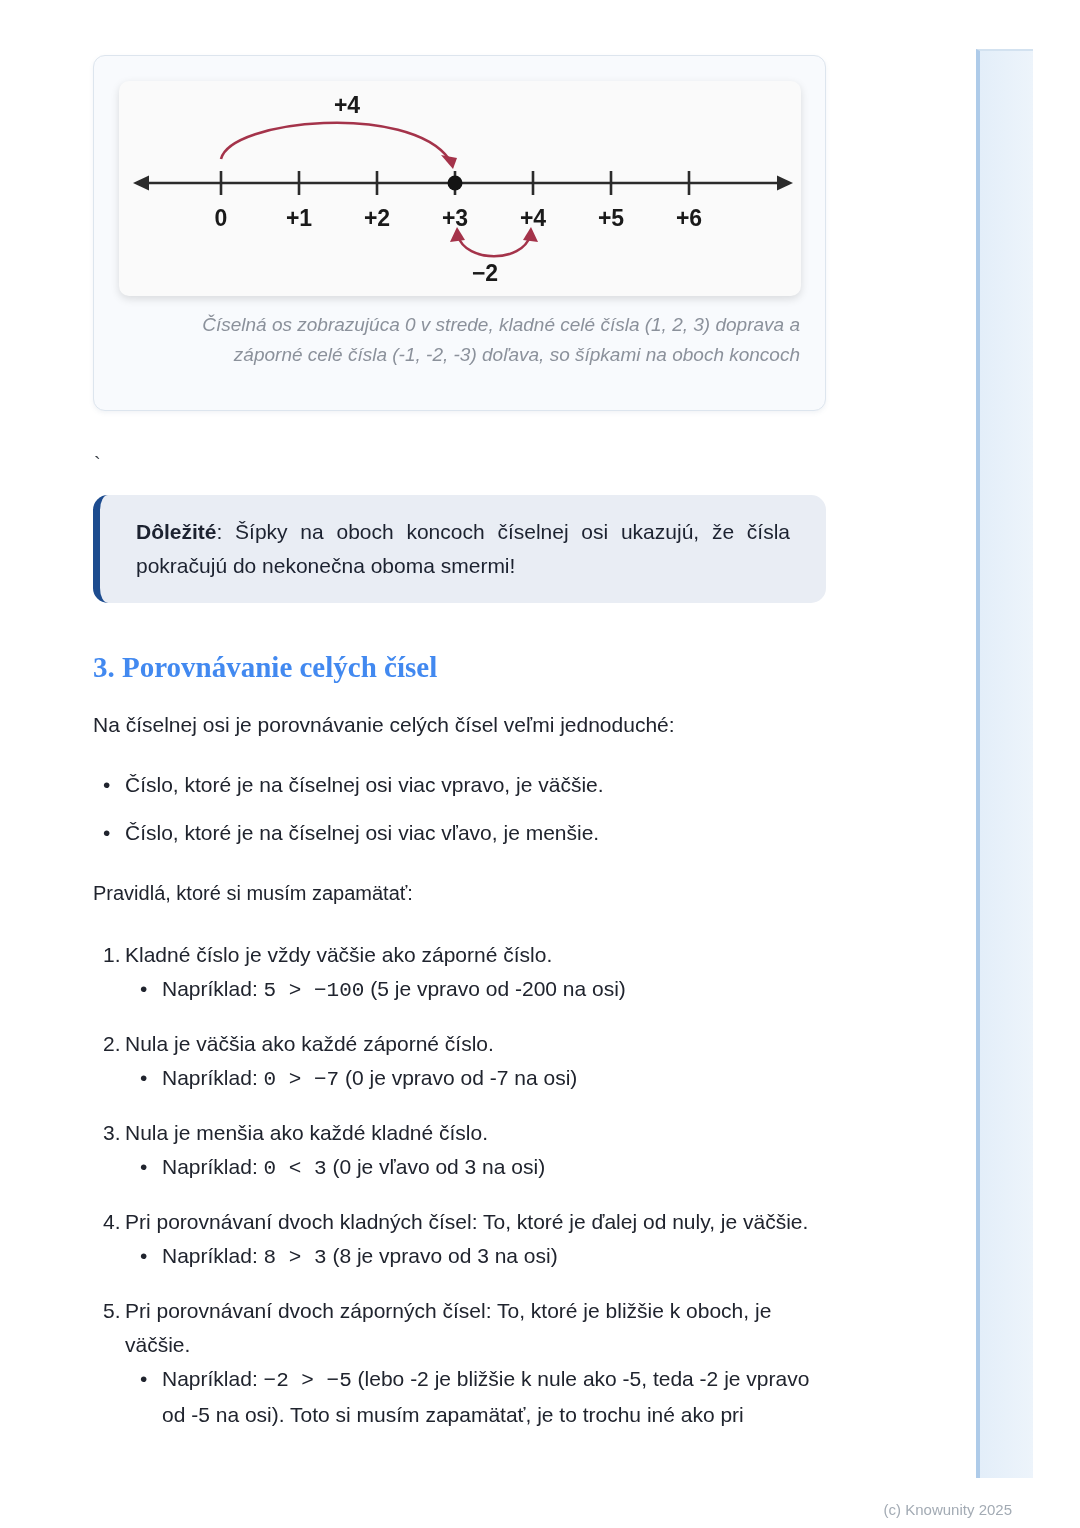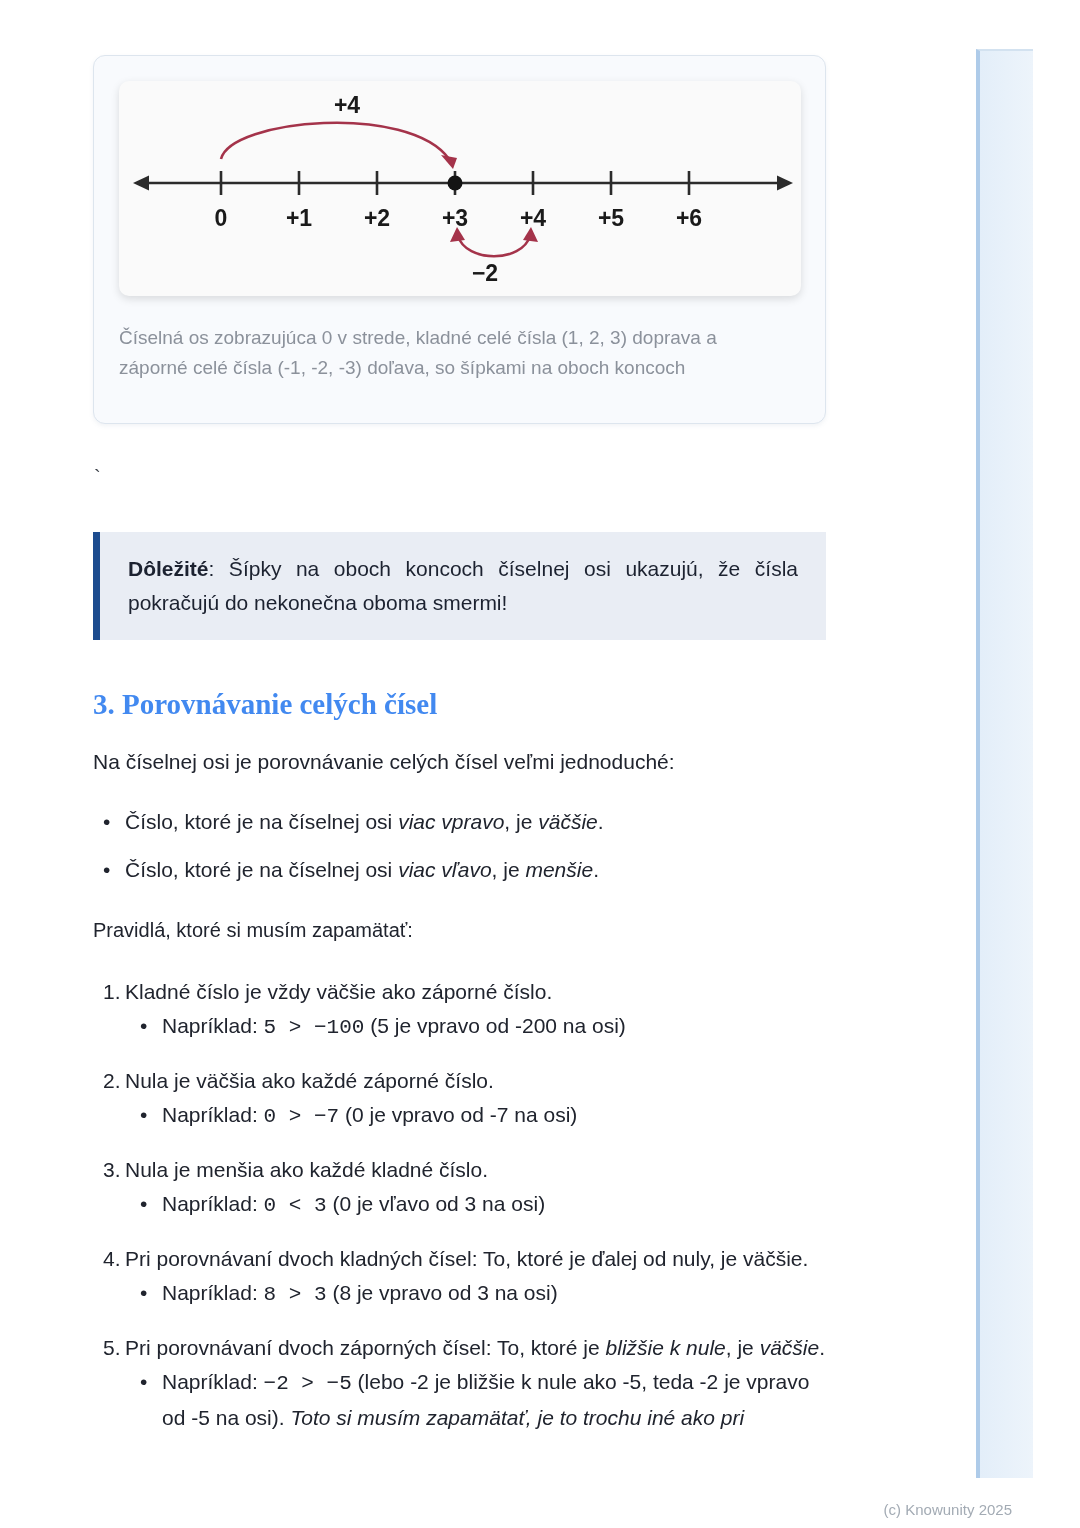--- a/index.html
+++ b/index.html
@@ -20,39 +20,41 @@
     padding:25px 25px 40px 25px;
     box-shadow:0 2px 4px rgba(120,140,170,0.10);
   }
   .diagram-box {
     width:682px; height:215px;
     background:#fafafa;
     border-radius:10px;
     box-shadow:0 3px 9px rgba(0,0,0,0.13);
   }
   .figure-caption {
-    margin-top:27px;
-    text-align:left;
+    margin-top:14px;
+    text-align:right;
+    font-style:italic;
     color:#8b919b;
     font-size:19px;
     line-height:30px;
   }
 
   .stray { margin-top:42px; height:22px; font-size:20px; color:#3a3f47; padding-left:1px; }
 
   
   .note-box {
-    margin-top:44px;
+    margin-top:20px;
     background:#e9edf4;
     border-left:7px solid #1d4c8f;
-    padding:20px 28px;
+    padding:20px 36px;
     font-size:21px;
     line-height:34px;
     text-align:justify;
     color:#1c2230;
+    border-radius:15px;
   }
   .note-label { font-weight:700; }
 
   .section-heading {
     margin-top:45px;
     color:#4289f0;
     font-size:29px;
     font-weight:700;
     line-height:38px;
     font-family:Liberation Serif, serif;
@@ -66,21 +68,21 @@
   .rules-intro { margin-top:26px; font-size:20px; line-height:34px; }
 
   .rules-list { margin-top:28px; list-style:none; }
   .rule { display:flex; padding-left:10px; margin-bottom:19px; font-size:21px; line-height:34px; }
   .rule-num { width:22px; flex:none; }
   .rule-body { flex:1; }
   .rule-example { display:flex; padding-left:15px; }
   .ex-dot { width:22px; flex:none; }
 
   .seg-b { font-weight:400; }
-  .seg-i { font-style:italic; }
+  .seg-i { }
   .seg-m { font-family:Liberation Mono, monospace; }
 
   
   .page-edge {
     position:absolute; left:976px; top:49px; width:57px; height:1429px;
     background:linear-gradient(to right,#e3eef9,#edf4fb);
     border-left:4px solid #aecbe9;
     border-top:2px solid #d3e2f0;
   }
   .footer-copyright {
@@ -196,21 +198,21 @@
         <div class="rule-title"><span class="seg-b">Pri porovnávaní dvoch kladných čísel:</span><span> To, ktoré je ďalej od nuly, je väčšie.</span></div>
         <div class="rule-example">
           <span class="ex-dot">•</span>
           <span><span>Napríklad: </span><span class="seg-m">8 &gt; 3</span><span> (8 je vpravo od 3 na osi)</span></span>
         </div>
       </div>
     </li>
     <li class="rule">
       <span class="rule-num">5.</span>
       <div class="rule-body">
-        <div class="rule-title"><span class="seg-b">Pri porovnávaní dvoch záporných čísel:</span><span> To, ktoré je </span><span class="seg-i">bližšie k nule</span><span>, je </span><span class="seg-i">väčšie</span><span>.</span></div>
+        <div class="rule-title"><span class="seg-b">Pri porovnávaní dvoch záporných čísel:</span><span> To, ktoré je </span><span class="seg-i">bližšie k oboch</span><span>, je </span><span class="seg-i">väčšie</span><span>.</span></div>
         <div class="rule-example">
           <span class="ex-dot">•</span>
           <span><span>Napríklad: </span><span class="seg-m">−2 &gt; −5</span><span> (lebo -2 je bližšie k nule ako -5, teda -2 je vpravo od -5 na osi). </span><span class="seg-i">Toto si musím zapamätať, je to trochu iné ako pri</span></span>
         </div>
       </div>
     </li>
   </ol>
 
 </div>
 

